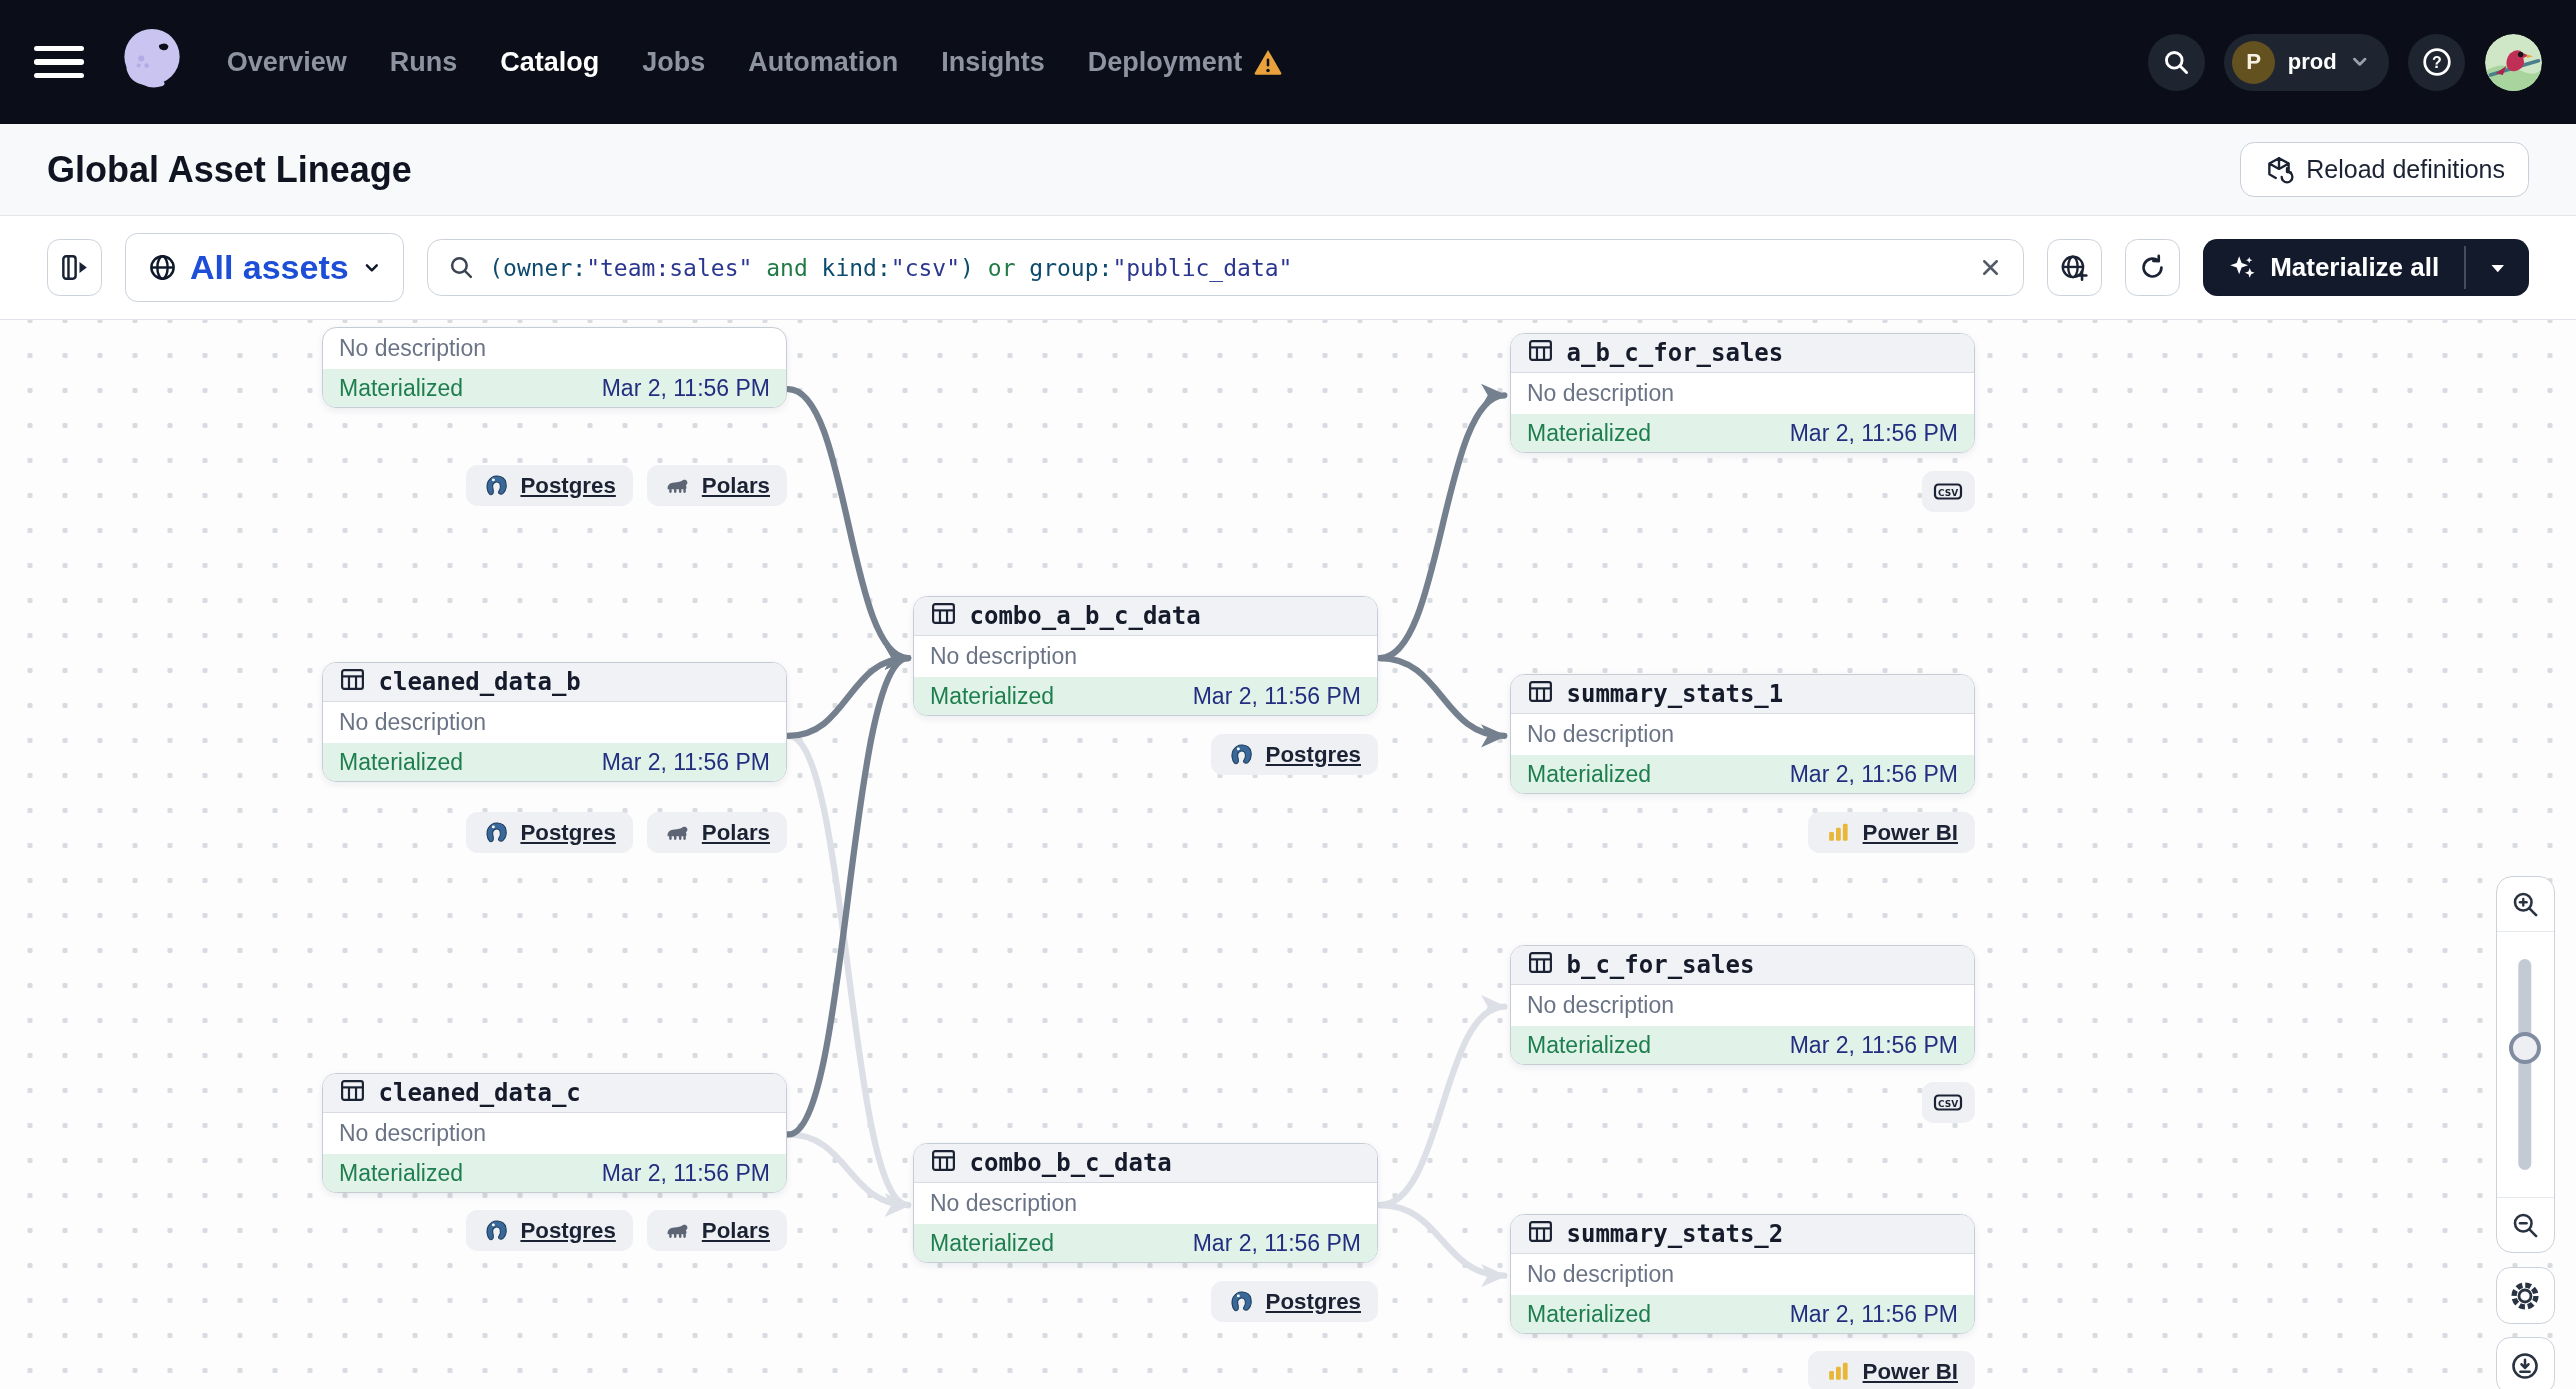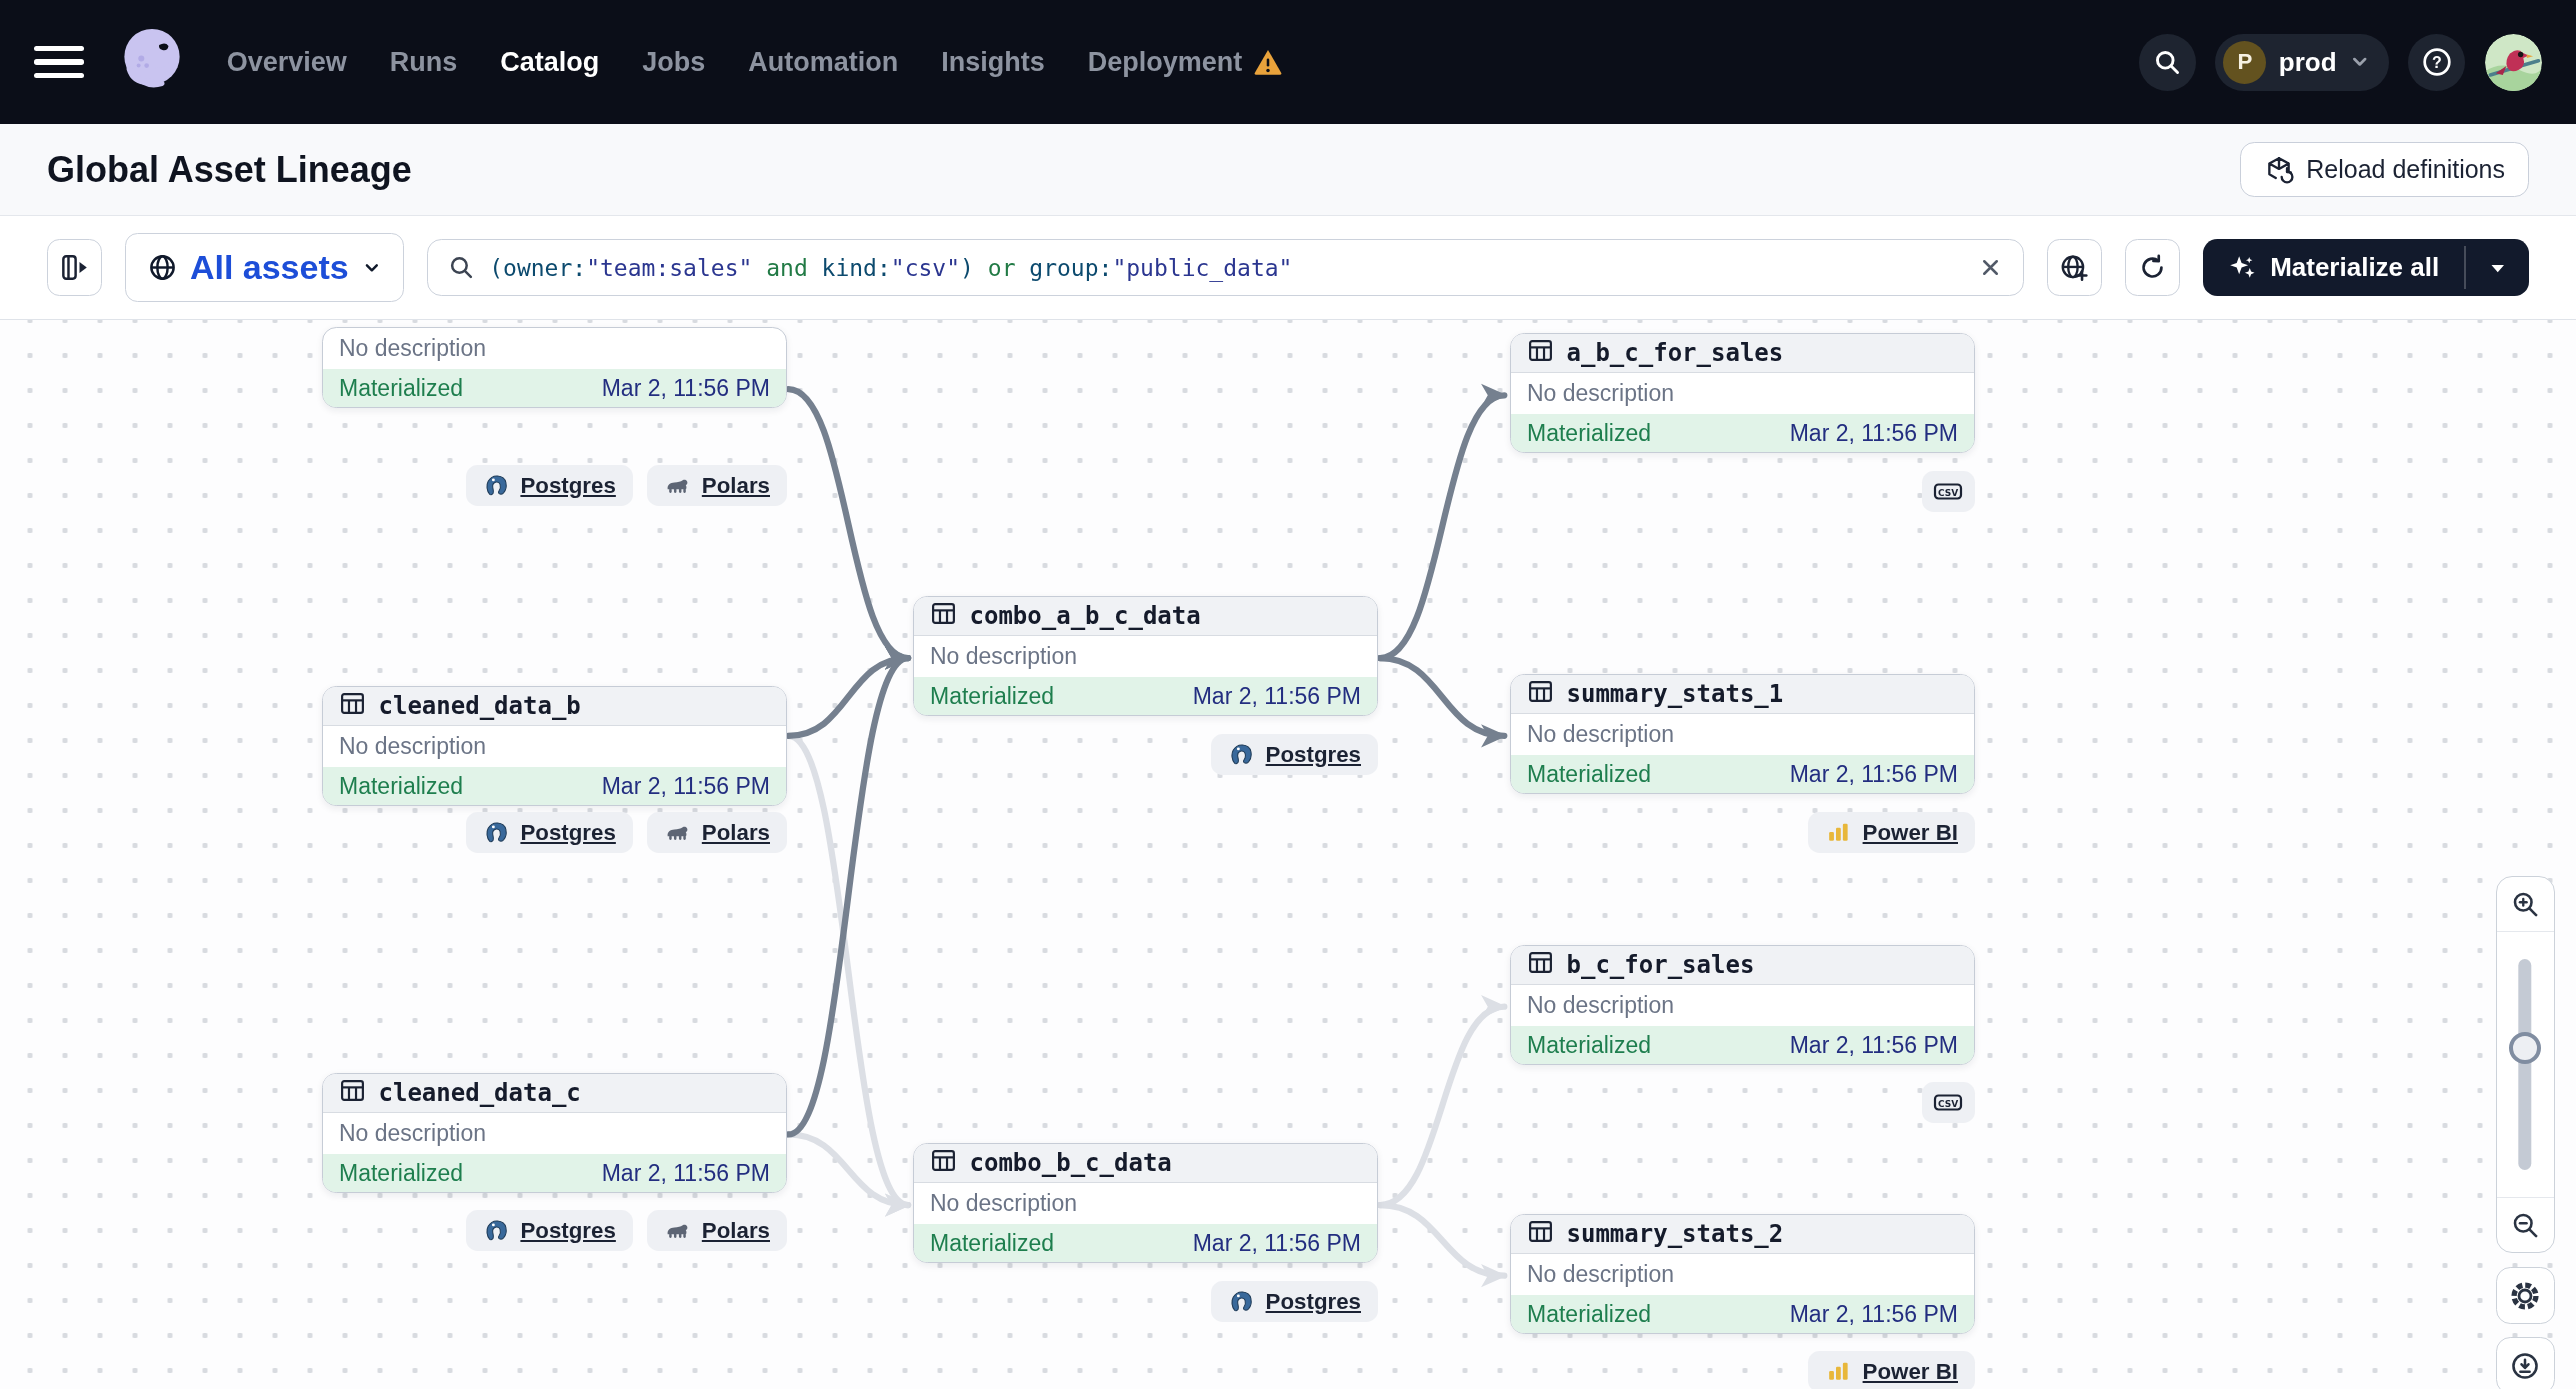--- a/index.html
+++ b/index.html
@@ -12,21 +12,21 @@
   .hamburger div { height:5.4px; background:#fff; border-radius:2.7px; }
   .logo { width:82px; height:82px; margin:0 23px 0 27px; }
   .navitems { display:flex; align-items:center; gap:43px; margin-left:10.7px; }
   .navitem { font-size:27px; font-weight:600; color:#8d93a0; cursor:pointer; display:flex; align-items:center; gap:10.7px; }
   .navitem.active { color:#ffffff; font-weight:700; }
   .nav-spacer { flex:1; }
   .nav-right { display:flex; align-items:center; gap:19.7px; }
   .circlebtn { width:57px; height:57px; border-radius:50%; background:#1e2430; display:flex; align-items:center; justify-content:center; cursor:pointer; }
   .prodpill { height:57px; border-radius:29px; background:#1e2430; display:flex; align-items:center; gap:12.5px; padding:0 18px 0 8px; cursor:pointer; }
   .prodcircle { width:43px; height:43px; border-radius:50%; background:#63521f; color:#f6f1e2; font-size:22.3px; font-weight:700; display:flex; align-items:center; justify-content:center; }
-  .prodname { color:#fff; font-size:26px; font-weight:600; }
+  .prodname { color:#fff; font-size:22px; font-weight:600; }
   .avatar { width:57px; height:57px; border-radius:50%; overflow:hidden; cursor:pointer; }
 
   
   .pagehead { height:92px; background:#f8f9fb; border-bottom:1.8px solid #e4e7ec; display:flex; align-items:center; padding:0 47px; }
   .pagetitle { font-size:36px; font-weight:700; color:#0f1420; }
   .reloadbtn { margin-left:auto; height:55px; background:#fff; border:1.8px solid #c9cfda; border-radius:14.3px;
     display:flex; align-items:center; gap:12.5px; padding:0 23px; font-size:25px; font-weight:500; color:#1b2233; cursor:pointer; }
 
   
   .toolbar { height:104px; background:#fff; border-bottom:1.8px solid #dfe3e9; display:flex; align-items:center; padding:0 47px; gap:23px; }
@@ -286,21 +286,21 @@
               <rect x="5" y="16" width="2.4" height="4.2" rx="1.1"></rect>
               <rect x="9.6" y="15.8" width="2.4" height="4.4" rx="1.1"></rect>
               <rect x="14.4" y="15.8" width="2.4" height="4.4" rx="1.1"></rect>
               <rect x="18.6" y="16" width="2.4" height="4.2" rx="1.1"></rect>
             </g>
           </svg>
         </span>
         <span>Polars</span>
       </div>
     </div>
-    <div class="node" style="left: 322px; top: 366px;">
+    <div class="node" style="left: 322px; top: 342px;">
       <div class="node-h">
         <span><svg width="27" height="27" viewBox="0 0 26 26">
             <g fill="none" stroke="#1b2233" stroke-width="2.1">
               <rect x="3" y="4" width="20" height="18" rx="2"></rect>
               <line x1="3" y1="10" x2="23" y2="10"></line>
               <line x1="9.6" y1="10" x2="9.6" y2="22"></line>
               <line x1="16.4" y1="10" x2="16.4" y2="22"></line>
             </g>
           </svg></span>
         <span>cleaned_data_b</span>

